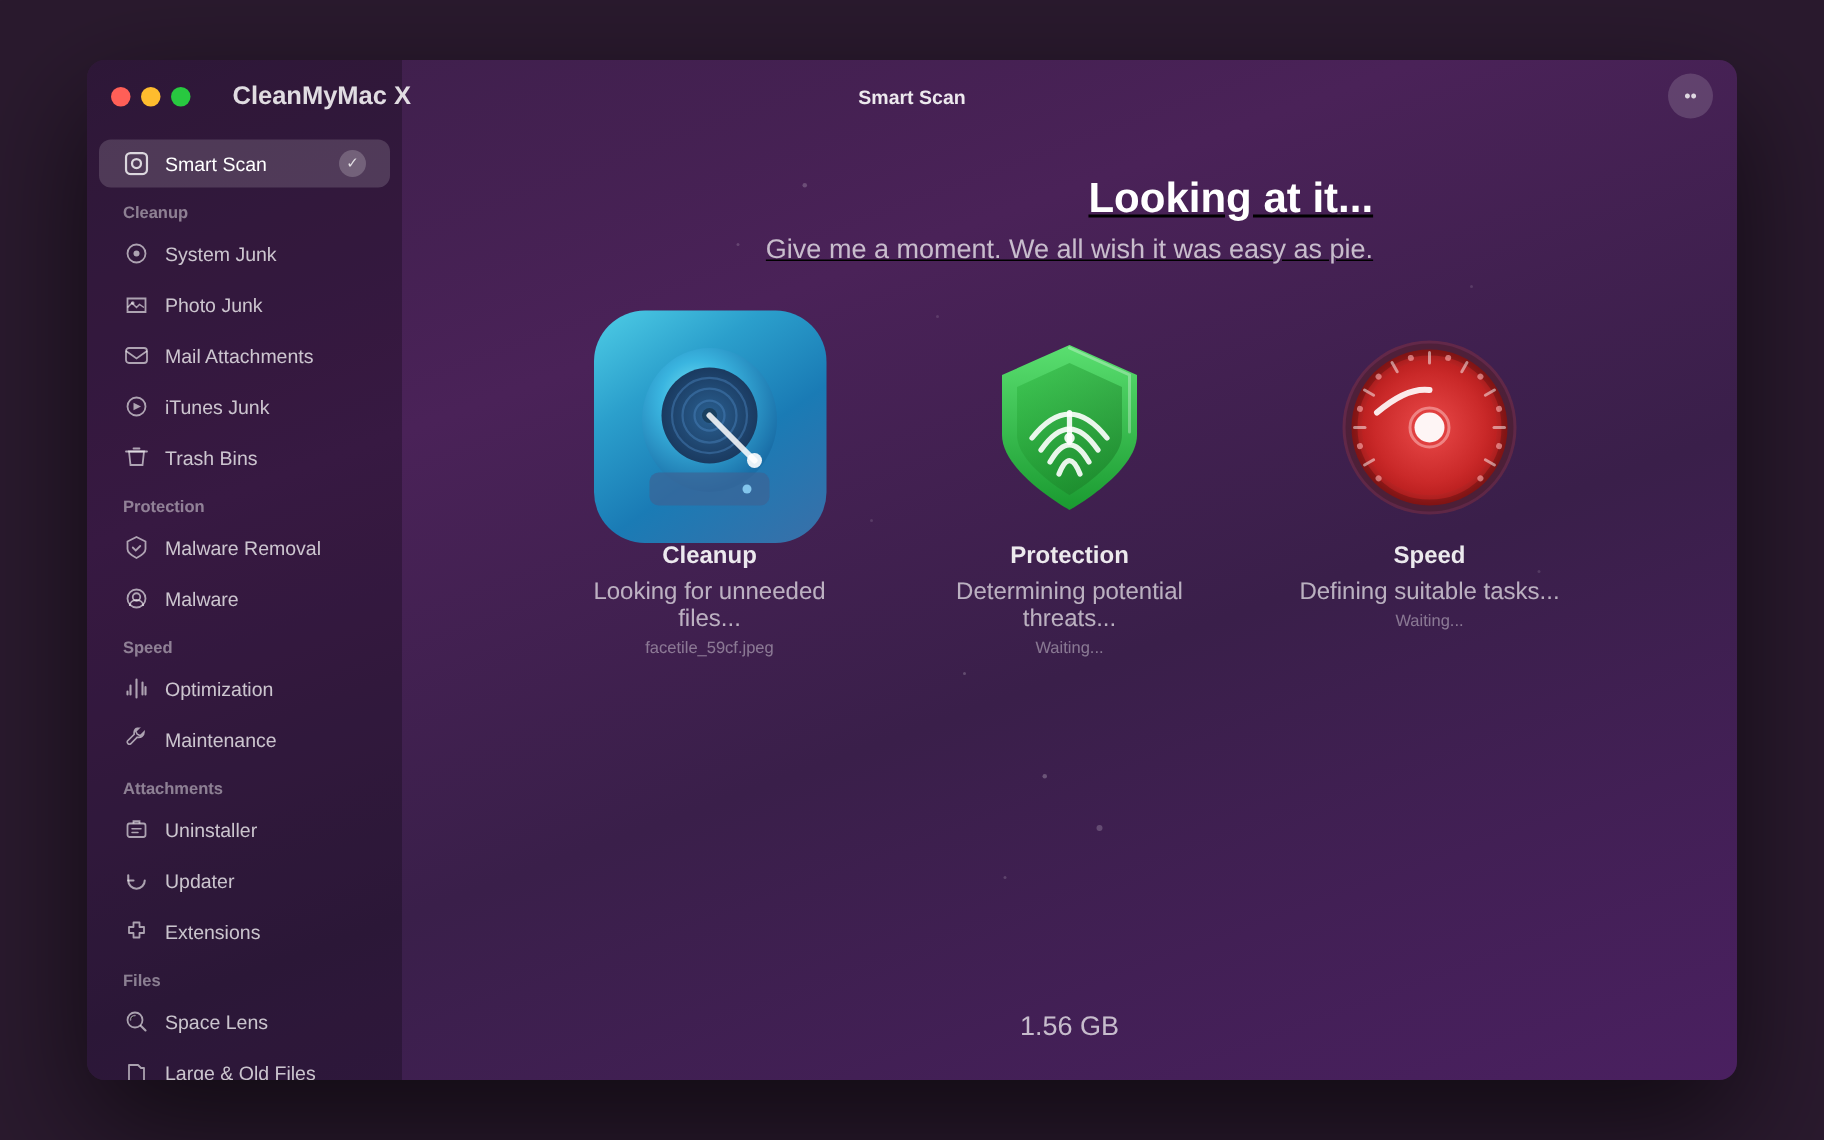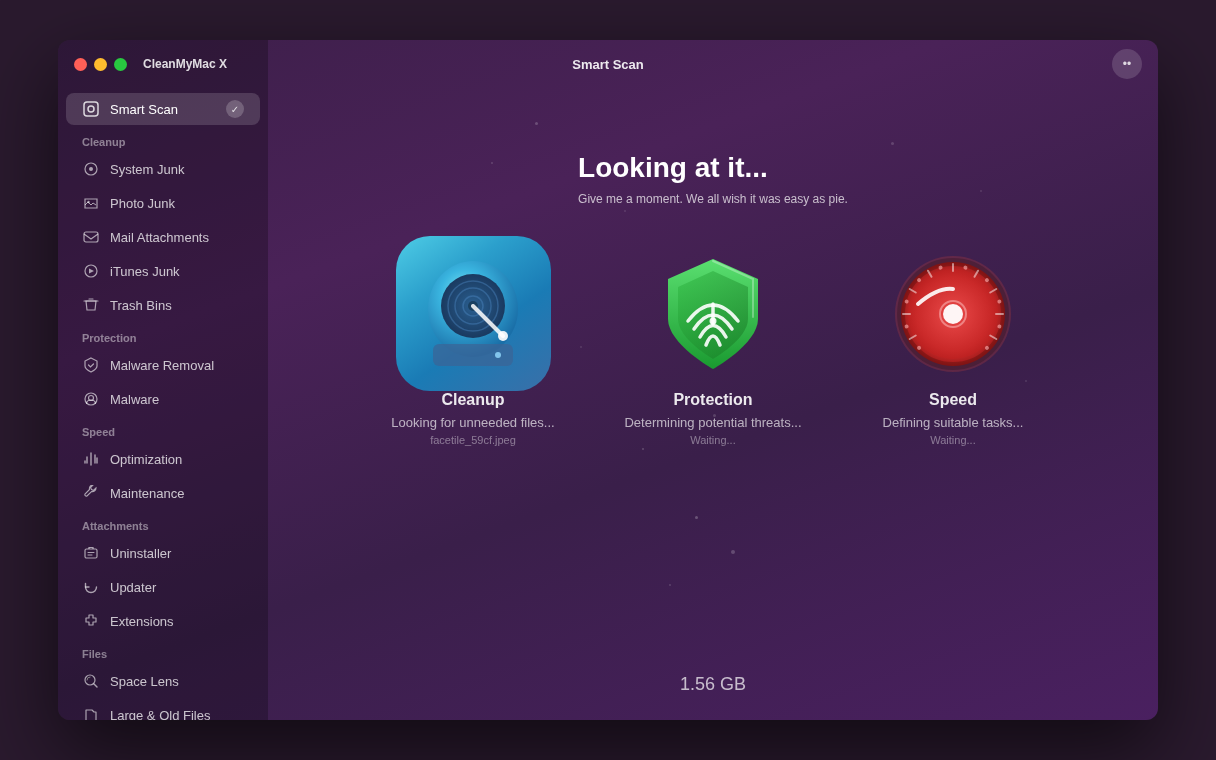--- a/index.html
+++ b/index.html
@@ -46,23 +46,23 @@
       width: 13px;
       height: 13px;
       border-radius: 50%;
     }
 
     .tl-red { background: #ff5f57; }
     .tl-yellow { background: #febc2e; }
     .tl-green { background: #28c840; }
 
     .app-title {
-      margin-left: 16px;
+      margin-left: 28px;
       color: rgba(255,255,255,0.85);
-      font-size: 12px;
+      font-size: 17px;
       font-weight: 600;
       text-align: right;
     }
 
     .window-title-center {
       position: absolute;
       left: 50%;
       transform: translateX(-50%);
       color: rgba(255,255,255,0.9);
       font-size: 13px;
@@ -162,34 +162,35 @@
       pointer-events: none;
     }
 
     .particle {
       position: absolute;
       border-radius: 50%;
       background: rgba(255,255,255,0.4);
     }
 
     .header-text {
-      margin-top: 60px;
-      text-align: left;
+      margin-top: 24px;
+      text-align: right;
       z-index: 2;
+      text-decoration: underline;
     }
 
     .header-title {
       font-size: 28px;
       font-weight: 700;
       color: #ffffff;
       margin-bottom: 8px;
     }
 
     .header-subtitle {
-      font-size: 12px;
+      font-size: 18px;
       color: rgba(255,255,255,0.7);
     }
 
     
     .cards-row {
       display: flex;
       gap: 40px;
       margin-top: 30px;
       z-index: 2;
       align-items: flex-start;
@@ -253,21 +254,21 @@
     }
 
     .card-title {
       font-size: 16px;
       font-weight: 600;
       color: rgba(255,255,255,0.9);
       margin-bottom: 6px;
     }
 
     .card-status {
-      font-size: 13px;
+      font-size: 16px;
       color: rgba(255,255,255,0.65);
       text-align: center;
       margin-bottom: 4px;
     }
 
     .card-substatus {
       font-size: 11px;
       color: rgba(255,255,255,0.4);
       text-align: center;
     }

